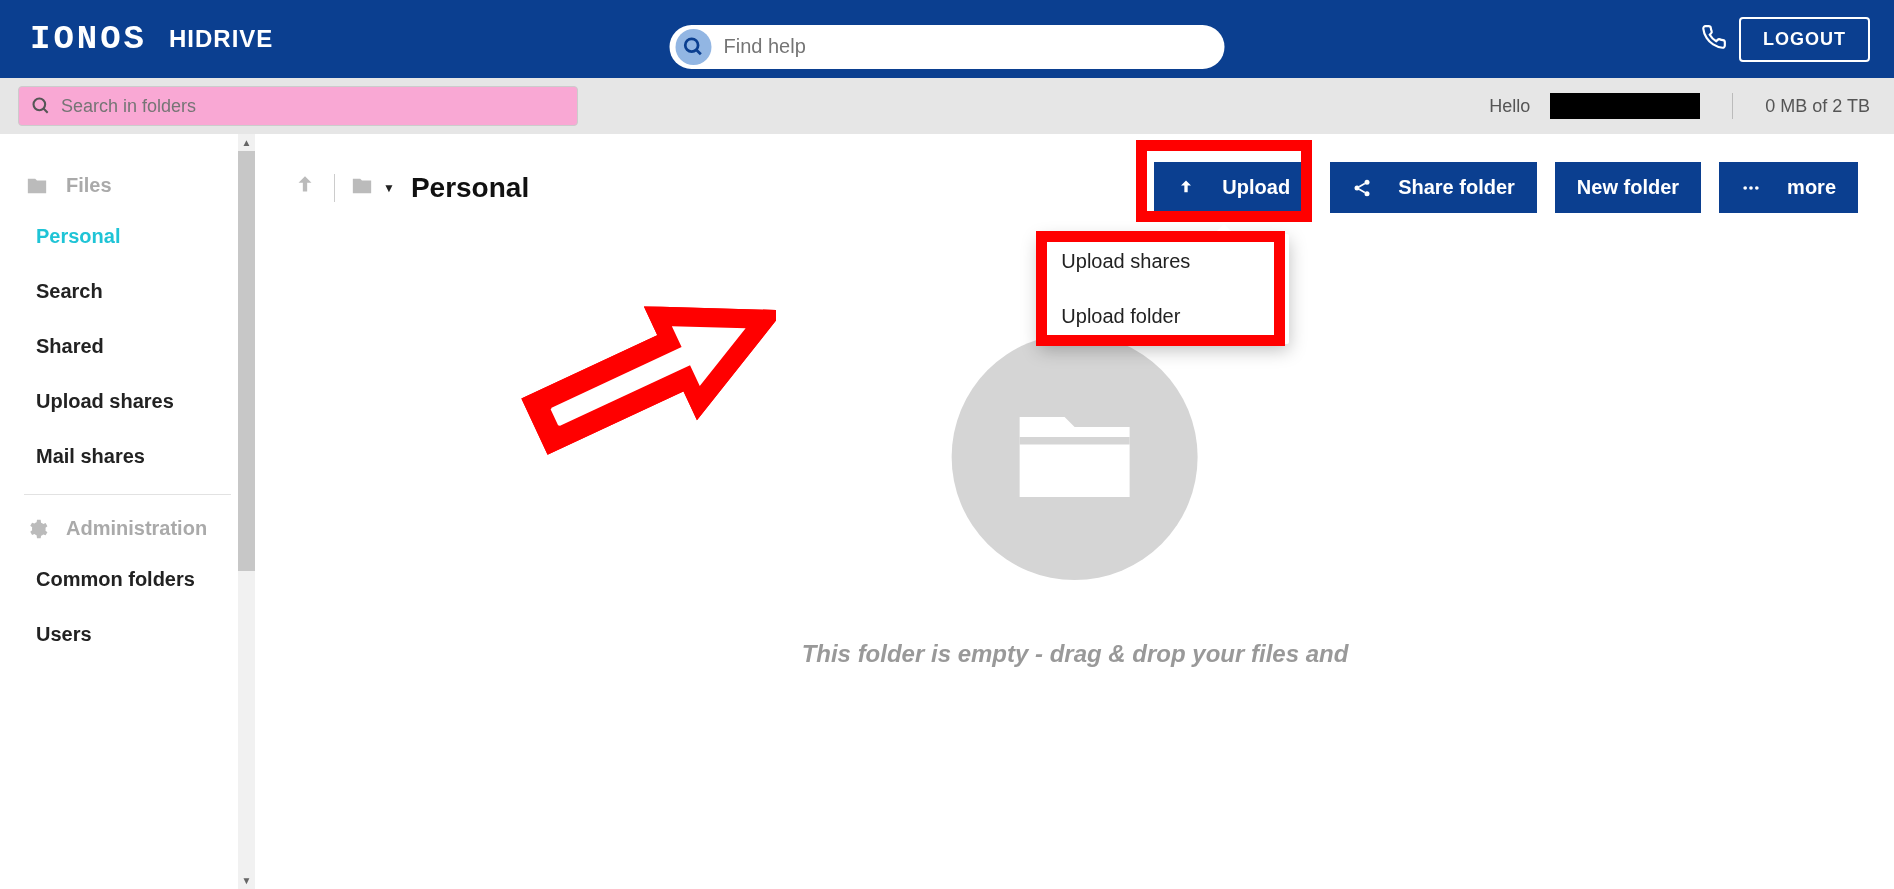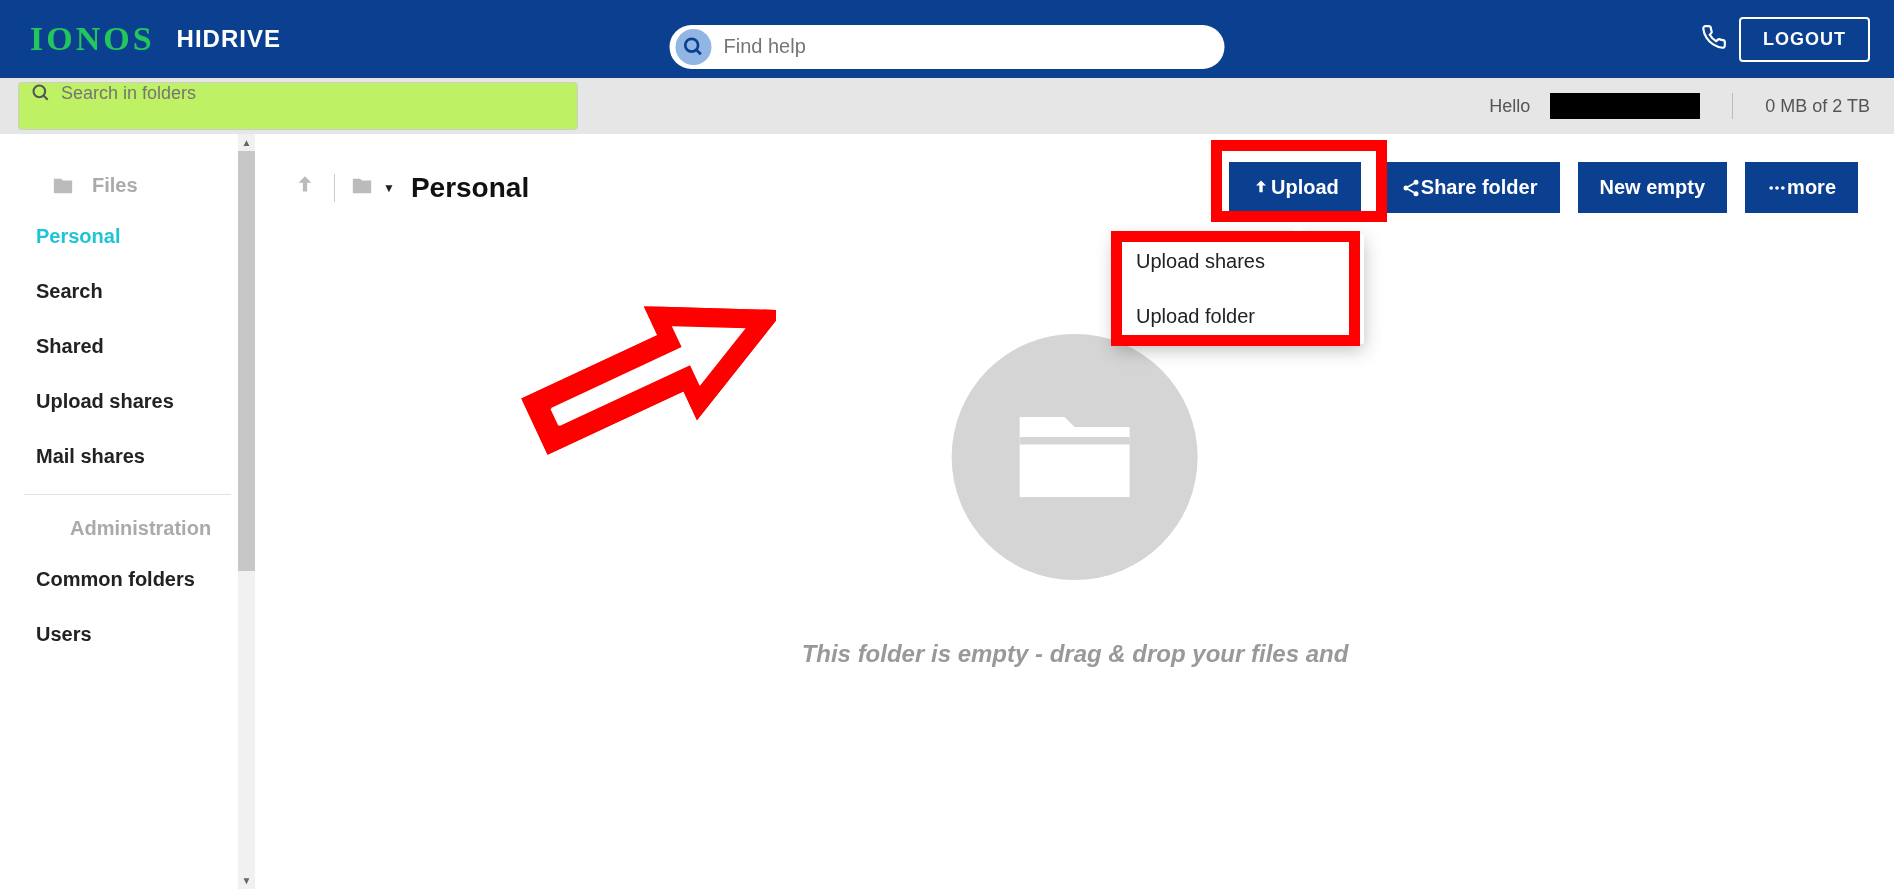--- a/index.html
+++ b/index.html
@@ -8,25 +8,25 @@
   
   .topbar {
     background: #0b3f90;
     height: 78px;
     display: flex;
     align-items: center;
     padding: 0 24px 0 30px;
     position: relative;
   }
   .logo {
-    color: #22c55e;
+    color: #ffffff;
     font-weight: 900;
     font-size: 34px;
     letter-spacing: 3px;
-    font-family: Liberation Serif, serif;
+    font-family: Liberation Mono, monospace;
   }
   .app-name {
     color: #fff;
     font-size: 24px;
     font-weight: 600;
     margin-left: 22px;
     letter-spacing: 1px;
   }
   .search-help-wrap {
     position: absolute;
@@ -79,27 +79,27 @@
 
   
   .subheader {
     background: #e6e6e6;
     height: 56px;
     display: flex;
     align-items: center;
     padding: 0 24px 0 18px;
   }
   .folder-search {
-    background: #bef264;
+    background: #f9a8d4;
     border: 1px solid #ccc;
     border-radius: 4px;
-    height: 48px;
+    height: 40px;
     width: 560px;
     display: flex;
-    align-items: flex-start;
+    align-items: center;
     padding: 0 12px;
   }
   .folder-search input {
     border: none;
     outline: none;
     font-size: 18px;
     flex: 1;
     margin-left: 10px;
     color: #444;
     background: transparent;
@@ -133,21 +133,21 @@
   .sidebar {
     width: 256px;
     border-right: 1px solid transparent;
     position: relative;
     padding-top: 28px;
   }
   .sidebar .nav-section-header {
     display: flex;
     align-items: center;
     gap: 18px;
-    padding: 12px 52px;
+    padding: 12px 26px;
     font-size: 20px;
     font-weight: 700;
     color: #aaa;
   }
   .sidebar .nav-item {
     padding: 16px 36px;
     font-size: 20px;
     font-weight: 700;
     color: #222;
     cursor: pointer;
@@ -202,21 +202,21 @@
   }
   .btn {
     background: #0b3f90;
     color: #fff;
     border: none;
     padding: 14px 22px;
     font-size: 20px;
     font-weight: 700;
     display: inline-flex;
     align-items: center;
-    gap: 0;
+    gap: 26px;
     cursor: pointer;
     border-radius: 0;
   }
   .btn svg { fill: #fff; }
 
   .upload-wrap {
     position: relative;
   }
   .red-box-upload {
     position: absolute;
@@ -406,21 +406,21 @@
         <button class="btn">
           <svg class="i20" viewBox="0 0 24 24">
               <circle cx="18" cy="5" r="3"></circle>
               <circle cx="6" cy="12" r="3"></circle>
               <circle cx="18" cy="19" r="3"></circle>
               <path d="M8.6 13.5l6.8 4M15.4 6.5l-6.8 4" stroke="#fff" stroke-width="2"></path>
             </svg>
           <span>Share folder</span>
         </button>
         <button class="btn">
-          <span>New empty</span>
+          <span>New folder</span>
         </button>
         <button class="btn">
           <svg class="i20" viewBox="0 0 24 24">
               <circle cx="5" cy="12" r="2.2"></circle>
               <circle cx="12" cy="12" r="2.2"></circle>
               <circle cx="19" cy="12" r="2.2"></circle>
             </svg>
           <span>more</span>
         </button>
       </div>

